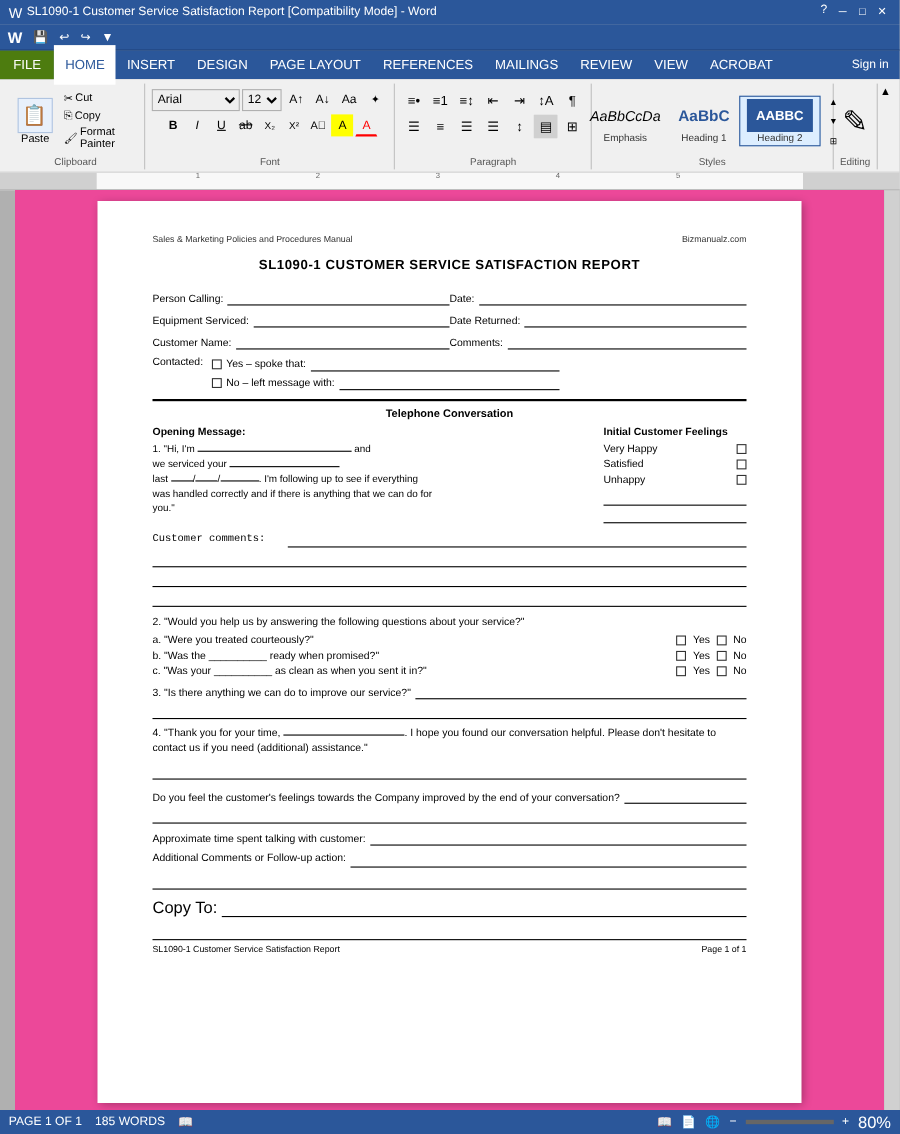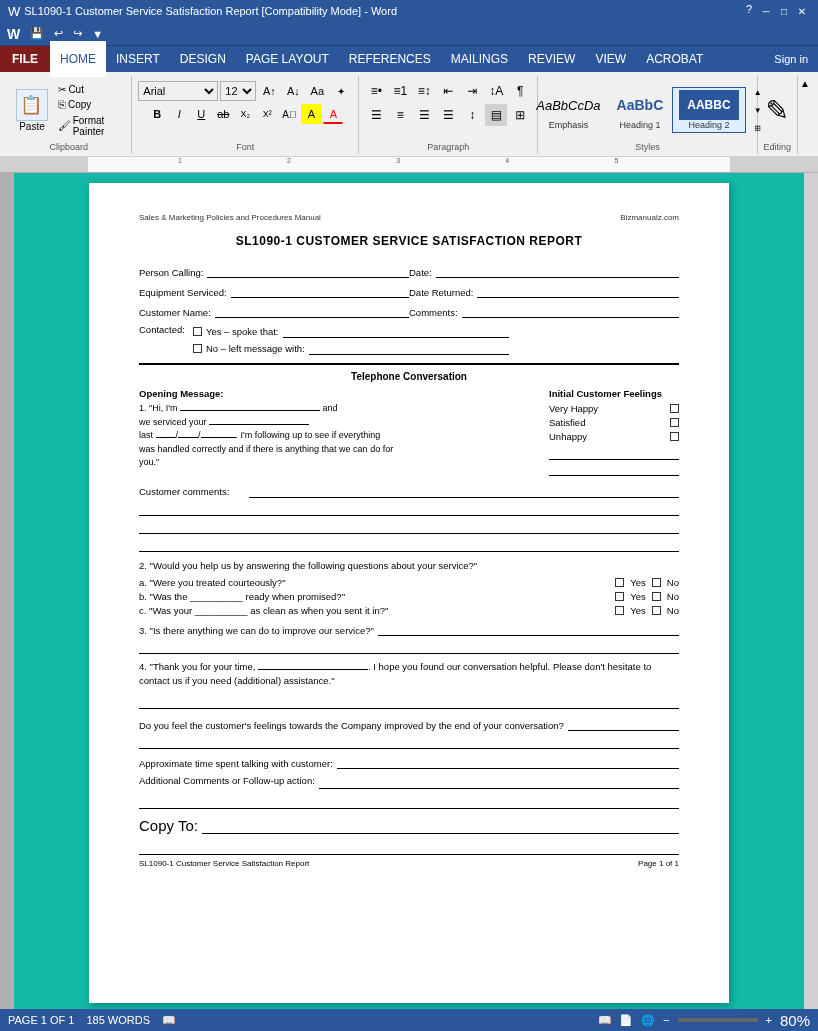--- a/index.html
+++ b/index.html
@@ -34,25 +34,25 @@
 
     
     .menu-bar {
       background: #2b579a;
       height: 26px;
       display: flex;
       align-items: center;
       padding: 0 0;
     }
     .menu-file {
-      background: #7f1d1d;
+      background: #4d7c0f;
       color: white;
       padding: 4px 12px;
       font-size: 12px;
-      font-weight: bold;
+      font-weight: normal;
       cursor: pointer;
       height: 26px;
       display: flex;
       align-items: center;
     }
     .menu-item {
       color: white;
       padding: 12px 10px;
       font-size: 12px;
       cursor: pointer;
@@ -181,21 +181,21 @@
     .ruler-right { background: #d0d0d0; width: 88px; height: 100%; }
 
     
     .scroll-area {
       display: flex;
       height: calc(1031px - 22px - 24px - 26px - 87px - 16px - 18px);
     }
     .left-margin { width: 14px; background: #b0b0b0; }
     .content-area {
       flex: 1;
-      background: #14b8a6;
+      background: #ec4899;
       overflow-y: auto;
       display: flex;
       justify-content: center;
       padding: 10px 0;
     }
     .scrollbar { width: 14px; background: #d0d0d0; }
 
     
     .page {
       background: white;
@@ -574,21 +574,21 @@
               <span>Unhappy</span>
               <span class="checkbox"></span>
             </div>
             <div class="underline-full" style="margin-top:4px;"></div>
             <div class="underline-full"></div>
           </div>
         </div>
       </div>
 
       <div style="margin-bottom:8px;">
-        <div style="display:flex;align-items:center;gap:20px;">
+        <div style="display:flex;align-items:flex-start;gap:20px;font-family:Liberation Mono, monospace;">
           <span style="font-size:9.5px;">Customer comments:</span>
           <div class="form-field" style="flex:1;"></div>
         </div>
         <div class="underline-full" style="margin-top:4px;"></div>
         <div class="underline-full" style="margin-top:4px;"></div>
         <div class="underline-full" style="margin-top:4px;"></div>
       </div>
 
       <div style="margin-bottom:6px;">
         <div style="font-size:9.5px;margin-bottom:6px;">2. "Would you help us by answering the following questions about your service?"</div>

